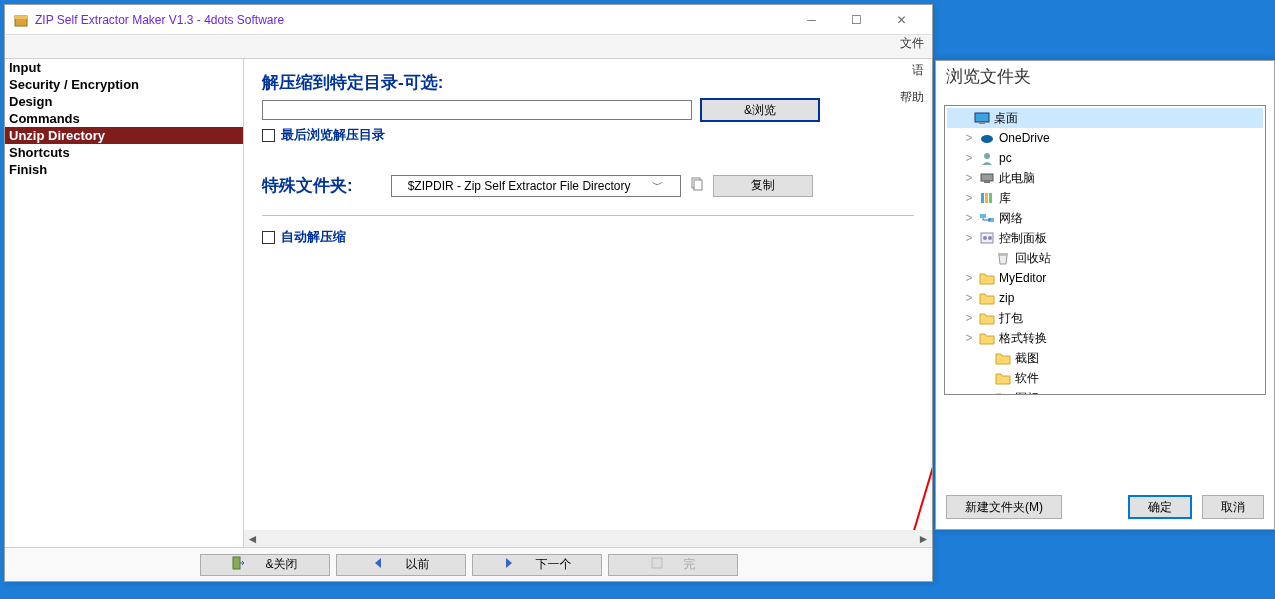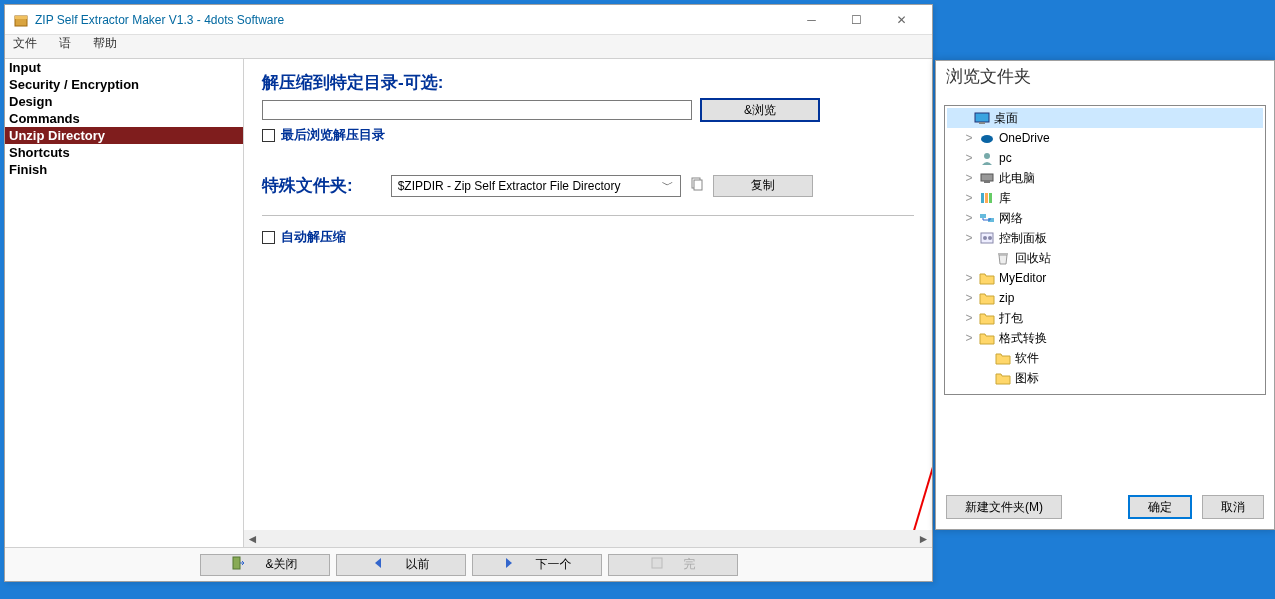--- a/index.html
+++ b/index.html
@@ -1,38 +1,38 @@
 <!DOCTYPE html>
 <html><head>
 <meta charset="utf-8">
 <style>
 *{box-sizing:border-box;margin:0;padding:0;font-family:"Microsoft YaHei","Segoe UI",Arial,sans-serif;font-size:12px;}
 body{background:#1e7dd6;width:1275px;height:599px;overflow:hidden;position:relative;}
 .main-window{position:absolute;left:4px;top:4px;width:929px;height:578px;background:#f0f0f0;border:1px solid #a0a0a0;box-shadow:2px 2px 5px rgba(0,0,0,0.1);}
 .titlebar{height:30px;background:#fff;display:flex;align-items:center;padding:0 8px;border-bottom:1px solid #e0e0e0;}
 .titlebar .icon{width:16px;height:16px;margin-right:6px;}
-.titlebar .title{color:#0369a1;flex:1;}
+.titlebar .title{color:#6d28d9;flex:1;}
 .win-controls{display:flex;height:100%;}
 .win-btn{width:45px;display:flex;align-items:center;justify-content:center;color:#666;}
-.menubar{height:24px;background:#f5f5f5;display:flex;align-items:flex-start;padding:0 8px;gap:22px;border-bottom:1px solid #d0d0d0;}
+.menubar{height:24px;background:#f5f5f5;display:flex;align-items:flex-end;padding:0 8px;gap:10px;border-bottom:1px solid #d0d0d0;flex-direction:column;}
 .menubar span{color:#333;}
 .content{display:flex;height:calc(100% - 88px);background:#fff;}
 .sidebar{width:239px;border-right:1px solid #d0d0d0;background:#fff;}
 .sidebar-item{padding:1px 4px;color:#000;font-weight:bold;font-family:Arial,sans-serif;font-size:13px;}
 .sidebar-item.selected{background:#7f1d1d;color:#fff;}
 .main-panel{flex:1;padding:12px 18px;position:relative;overflow:hidden;}
 .label-blue{color:#003399;font-weight:bold;font-size:17px;margin-bottom:4px;display:block;}
 .row{display:flex;align-items:center;gap:8px;margin-bottom:4px;}
 .text-input{flex:1;height:20px;border:1px solid #7a7a7a;background:#fff;padding:0 4px;max-width:430px;}
 .btn{height:24px;padding:0 20px;background:#e1e1e1;border:2px solid #003399;display:flex;align-items:center;justify-content:center;min-width:120px;}
 .btn-plain{height:22px;padding:0 14px;background:#e1e1e1;border:1px solid #adadad;display:flex;align-items:center;justify-content:center;}
 .checkbox-row{display:flex;align-items:center;gap:6px;margin-top:4px;}
 .checkbox{width:13px;height:13px;border:1px solid #333;background:#fff;}
 .check-label{color:#003399;font-weight:bold;font-size:13px;}
-.dropdown{height:22px;border:1px solid #7a7a7a;background:#fff;padding:0 6px;display:flex;align-items:center;justify-content:space-between;width:290px;}
+.dropdown{height:22px;border:1px solid #7a7a7a;background:#fff;padding:0 16px;display:flex;align-items:center;justify-content:space-between;width:290px;}
 .dropdown .arrow{color:#555;}
 .hr{border:none;border-top:1px solid #c0c0c0;margin:18px 0 12px;}
 .bottombar{position:absolute;bottom:0;left:0;right:0;height:34px;background:#f9f9f9;border-top:1px solid #d0d0d0;display:flex;align-items:center;justify-content:center;gap:6px;}
 .bottombar .btn-plain{min-width:130px;gap:20px;}
 .scrollbar-h{position:absolute;bottom:34px;left:239px;right:0;height:17px;background:#f0f0f0;display:flex;align-items:center;}
 .scroll-arrow{width:17px;height:17px;display:flex;align-items:center;justify-content:center;color:#606060;}
 .scroll-track{flex:1;height:17px;}
 .arrow-annotation{position:absolute;left:520px;top:115px;pointer-events:none;}
 
 .browse-dialog{position:absolute;left:935px;top:60px;width:340px;height:470px;background:#fff;border:1px solid #a0a0a0;box-shadow:0 0 8px rgba(0,0,0,0.2);}
@@ -287,20 +287,29 @@
         </span>
         <span>格式转换</span>
       </div>
       <div class="tree-item indent2">
         <span class="expand"></span>
         <span class="ticon">
           <svg class="folder" viewBox="0 0 16 14">
             <path d="M1 3 L6 3 L7 5 L15 5 L15 13 L1 13 Z" fill="#ffd76a" stroke="#caa637"></path>
           </svg>
         </span>
+        <span>截图</span>
+      </div>
+      <div class="tree-item indent2">
+        <span class="expand"></span>
+        <span class="ticon">
+          <svg class="folder" viewBox="0 0 16 14">
+            <path d="M1 3 L6 3 L7 5 L15 5 L15 13 L1 13 Z" fill="#ffd76a" stroke="#caa637"></path>
+          </svg>
+        </span>
         <span>软件</span>
       </div>
       <div class="tree-item indent2">
         <span class="expand"></span>
         <span class="ticon">
           <svg class="folder" viewBox="0 0 16 14">
             <path d="M1 3 L6 3 L7 5 L15 5 L15 13 L1 13 Z" fill="#ffd76a" stroke="#caa637"></path>
           </svg>
         </span>
         <span>图标</span>

